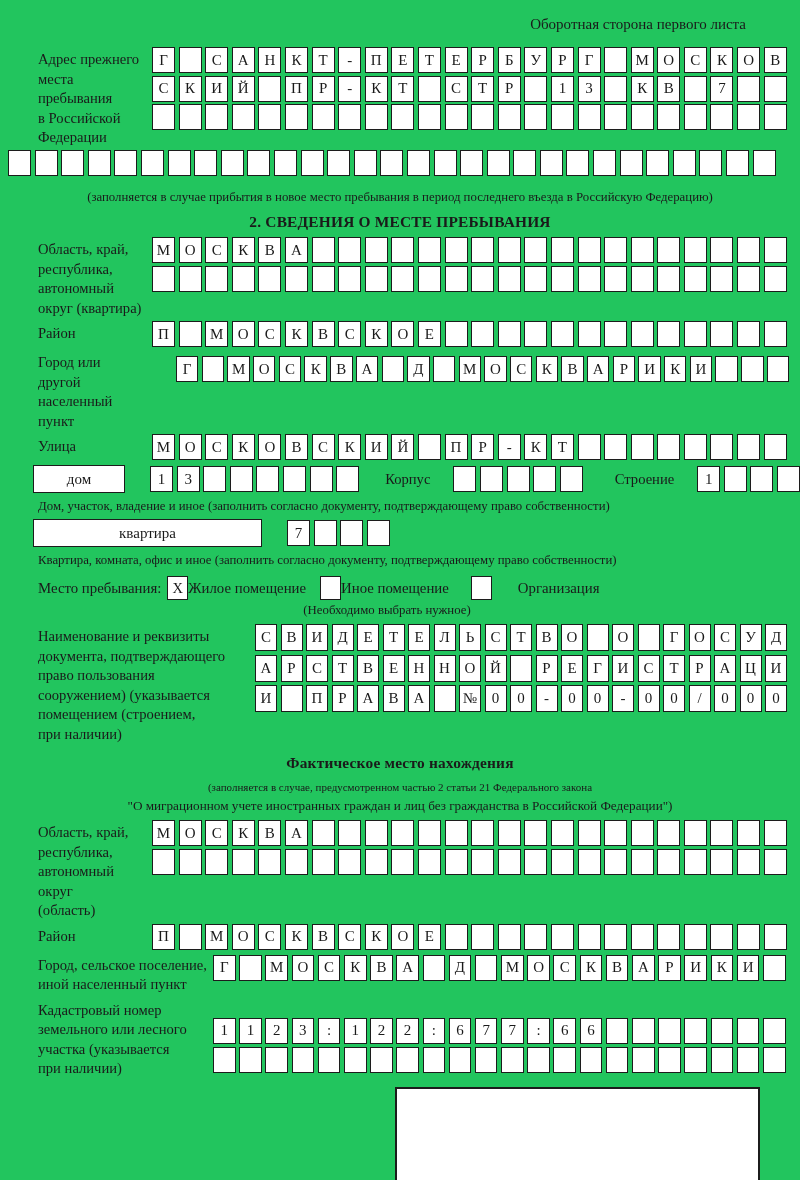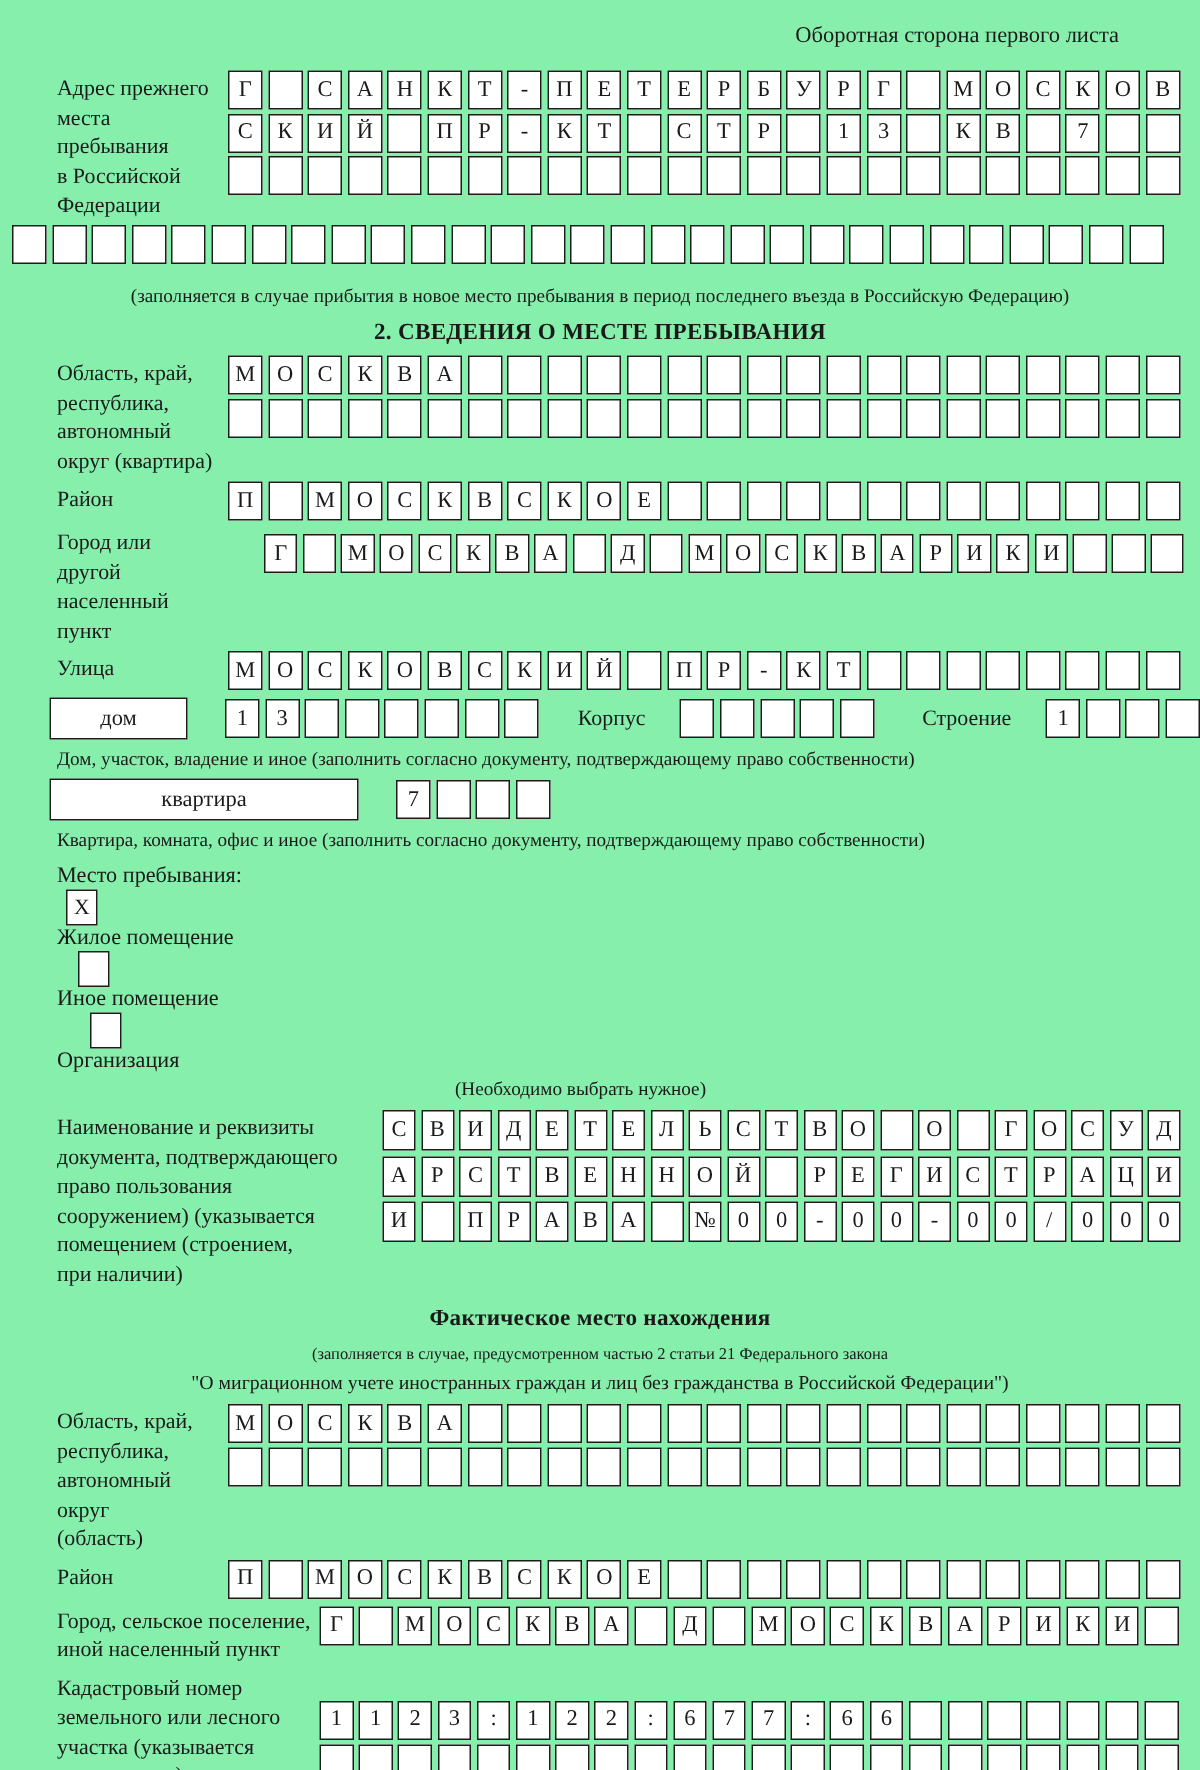--- a/index.html
+++ b/index.html
@@ -1,16 +1,16 @@
 <!DOCTYPE html>
 <html><head>
 <meta charset="utf-8">
 <style>
   html,body{margin:0;padding:0;background:#ffffff;}
-  .page{position:relative;width:800px;height:1180px;background:#86efac;overflow:hidden;
+  .page{position:relative;width:800px;height:1180px;background:#22c55e;overflow:hidden;
         font-family:"Liberation Serif", serif;color:#1a1a1a;}
   .corner-note{margin:16px 54px 0 0;text-align:right;font-size:15px;}
   .h1{font-weight:bold;font-size:15.4px;text-align:center;letter-spacing:.2px;}
   .note{font-size:12.8px;line-height:16px;}
   .center{text-align:center;}
   .field{display:flex;align-items:flex-start;margin:3px 0 0 8px;}
   .flabel{flex:0 0 144px;box-sizing:border-box;padding:3px 6px 0 30px;font-size:14.6px;line-height:19.5px;}
   .flabel.wide{flex:0 0 247px;}
   .flabel.w205{flex:0 0 205px;}
   .rows{display:flex;flex-direction:column;gap:2.5px;}
@@ -19,23 +19,23 @@
         display:flex;align-items:center;justify-content:center;font-size:15px;background:#fff;}
   .r24{gap:3.6px;} .r24 .cbox{width:23px;}
   .r24n{gap:3.3px;margin-left:24px;} .r24n .cbox{width:22.4px;}
   .r29{gap:3.6px;} .r29 .cbox{width:23px;}
   .r21{gap:3.5px;} .r21 .cbox{width:22px;height:27px;border-width:1.8px;}
   .r22{gap:3.6px;} .r22 .cbox{width:22.6px;}
   .houserow{display:flex;align-items:center;margin:5px 0 0 33px;gap:16px;}
   .typebox{box-sizing:border-box;border:1.7px solid #1c1c1c;height:28px;background:#fff;
            display:flex;align-items:center;justify-content:center;font-size:15px;}
   .typebox.house{width:167px;margin-right:9px;}
-  .typebox.apt{width:206px;margin-right:9px;}
+  .typebox.apt{width:229px;margin-right:9px;}
   .inline-label{font-size:14.6px;margin:0 7px 0 10px;}
-  .stayrow{display:flex;margin:8px 0 0 38px;font-size:14.8px;flex-direction:column;}
+  .stayrow{display:flex;align-items:center;margin:8px 0 0 38px;font-size:14.8px;}
   .chk{box-sizing:border-box;flex:0 0 auto;width:21px;height:24px;border:1.6px solid #1c1c1c;
        display:flex;align-items:center;justify-content:center;font-size:14.5px;background:#fff;}
   .stampbox{margin:8px 0 0 395px;width:365px;height:170px;border:2px solid #1c1c1c;box-sizing:border-box;background:#fff;}
   .mt6{margin-top:6px;} .mt8{margin-top:8px;} .mt10{margin-top:10px;} .mt14{margin-top:14px;}
   .noteleft{margin:5px 0 0 38px;}
   .notecenter-block{width:724px;text-align:center;margin-top:2px;padding-left:25px;}
 </style>
 </head>
 <body>
 

